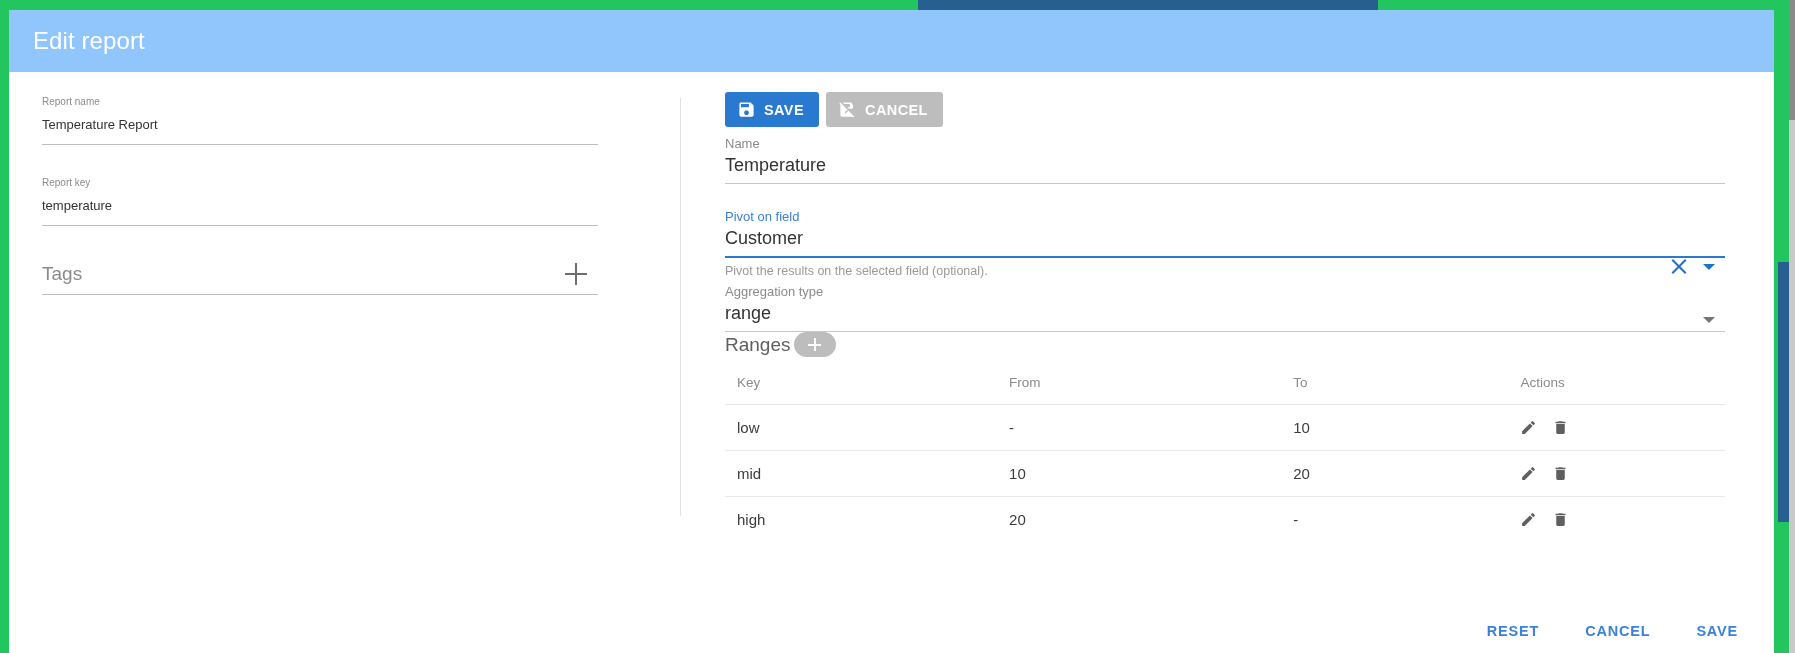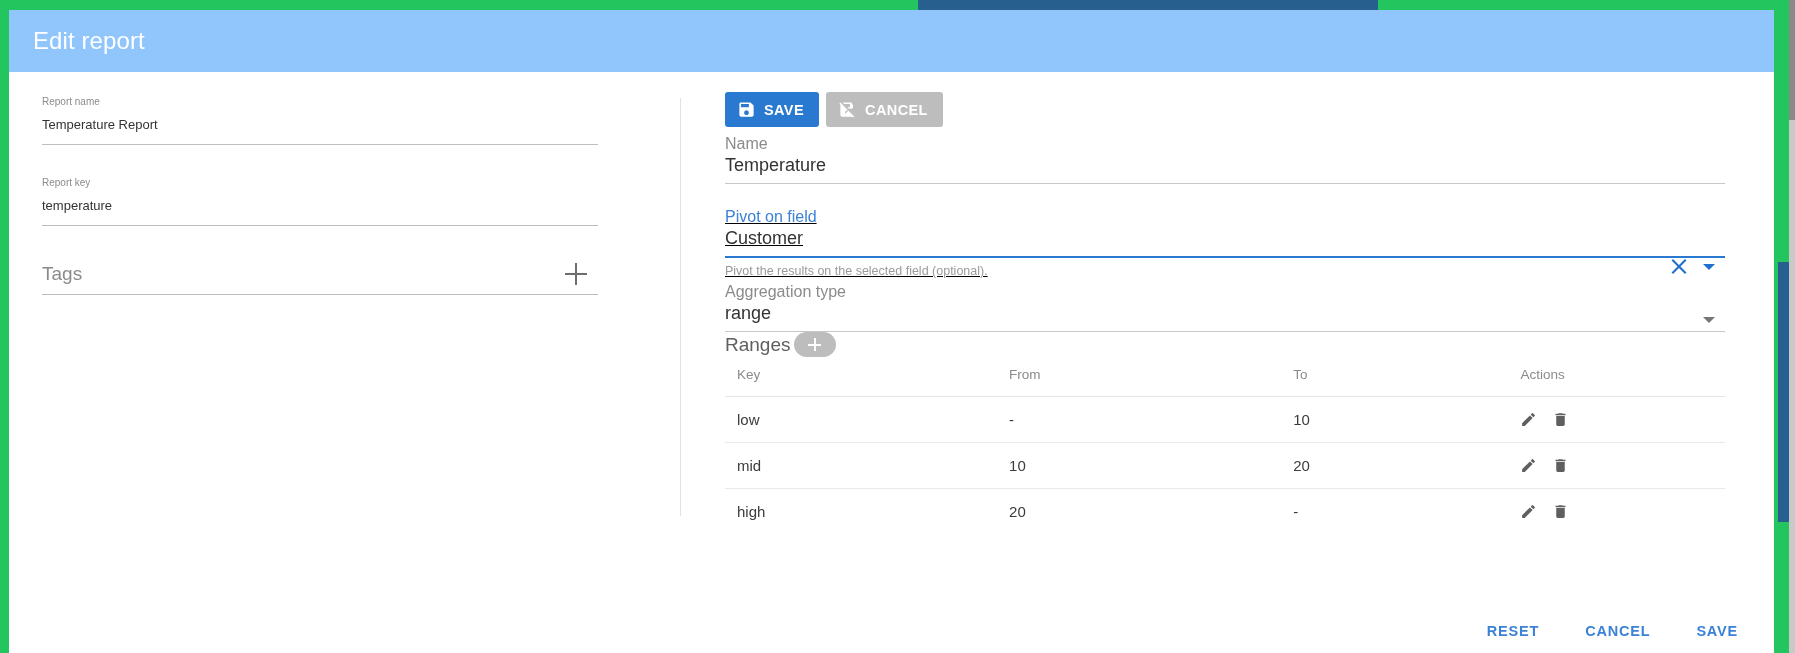--- a/index.html
+++ b/index.html
@@ -82,29 +82,29 @@
     display: inline-flex; align-items: center; gap: 8px;
     padding: 0 15px 0 12px; cursor: pointer;
     font-size: 14.5px; font-weight: bold; letter-spacing: .4px;
     color: #ffffff; font-family: "Liberation Sans", sans-serif;
   }
   .btn-save { background: #2979d1; }
   .btn-cancel { background: #bdbdbd; }
   .btn-icon { width: 19px; height: 19px; display: block; }
 
   .r-field { position: relative; width: 1000px; }
-  .r-label { font-size: 16px; color: #8b8b8b; line-height: 17px; }
+  .r-label { font-size: 13px; color: #8b8b8b; line-height: 17px; }
   .r-label.focused { color: #3b82d6; }
   .r-value { font-size: 18px; color: #333; line-height: 26px; padding-bottom: 5px; }
   .r-underline { height: 1px; background: #c7c7c7; }
   .r-underline.focused { height: 2px; background: #2979d1; }
   .r-hint { font-size: 12.5px; color: #9a9a9a; line-height: 20px; margin-top: 3px; }
 
   .field-name { margin-top: 4px; }
-  .field-pivot { margin-top: 24px; text-decoration: underline; }
+  .field-pivot { margin-top: 24px; }
   .field-agg { margin-top: 2px; }
 
   .pivot-icons {
     position: absolute; right: 10px; bottom: 6px;
     display: flex; align-items: center; gap: 16px;
   }
   .clear-x {
     width: 17px; height: 17px; position: relative; cursor: pointer;
   }
   .clear-x:before, .clear-x:after {
@@ -130,21 +130,21 @@
   .fab-add {
     width: 42px; height: 25px; border-radius: 13px; background: #bdbdbd;
     position: relative; cursor: pointer; border: none;
   }
   .fab-add:before, .fab-add:after {
     content: ""; position: absolute; background: #ffffff;
   }
   .fab-add:before { left: 20px; top: 6px; width: 2px; height: 13px; }
   .fab-add:after  { top: 11.5px; left: 14.5px; height: 2px; width: 13px; }
 
-  table.ranges { border-collapse: collapse; width: 1000px; margin-top: 8px; }
+  table.ranges { border-collapse: collapse; width: 1000px; margin-top: 16px; }
   table.ranges th {
     text-align: left; font-size: 13.5px; color: #8b8b8b; font-weight: normal;
     padding: 2px 0 14px 0; border-bottom: 1px solid #e6e6e6;
   }
   table.ranges td {
     font-size: 15px; color: #3c3c3c; padding: 14px 0 14px 0;
     border-bottom: 1px solid #e9e9e9;
   }
   table.ranges tr:last-child td { border-bottom: none; }
   .col-key { width: 250px; padding-left: 12px !important; }

